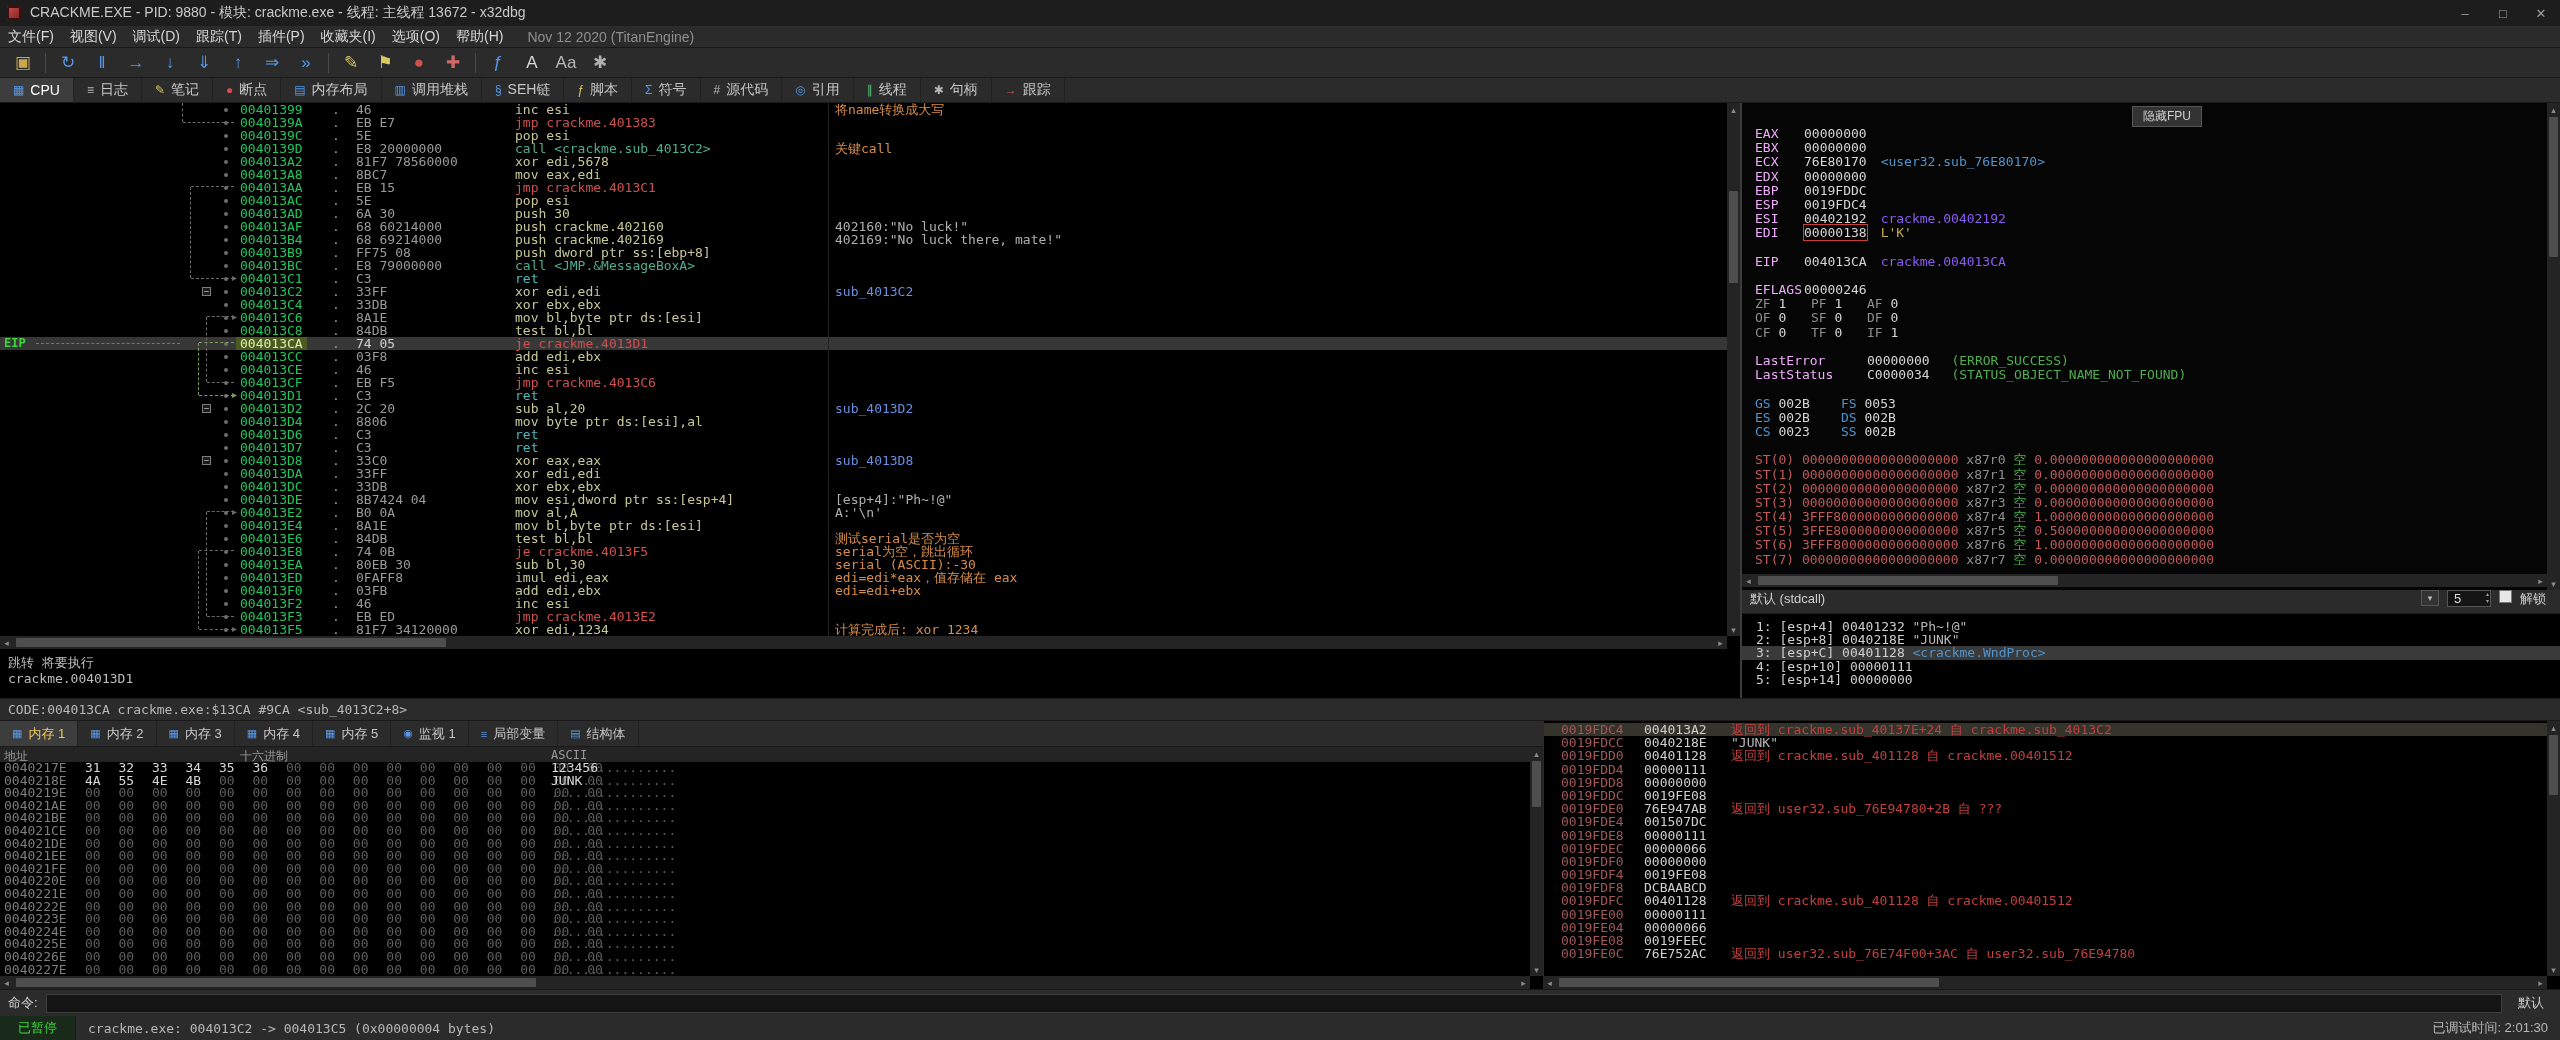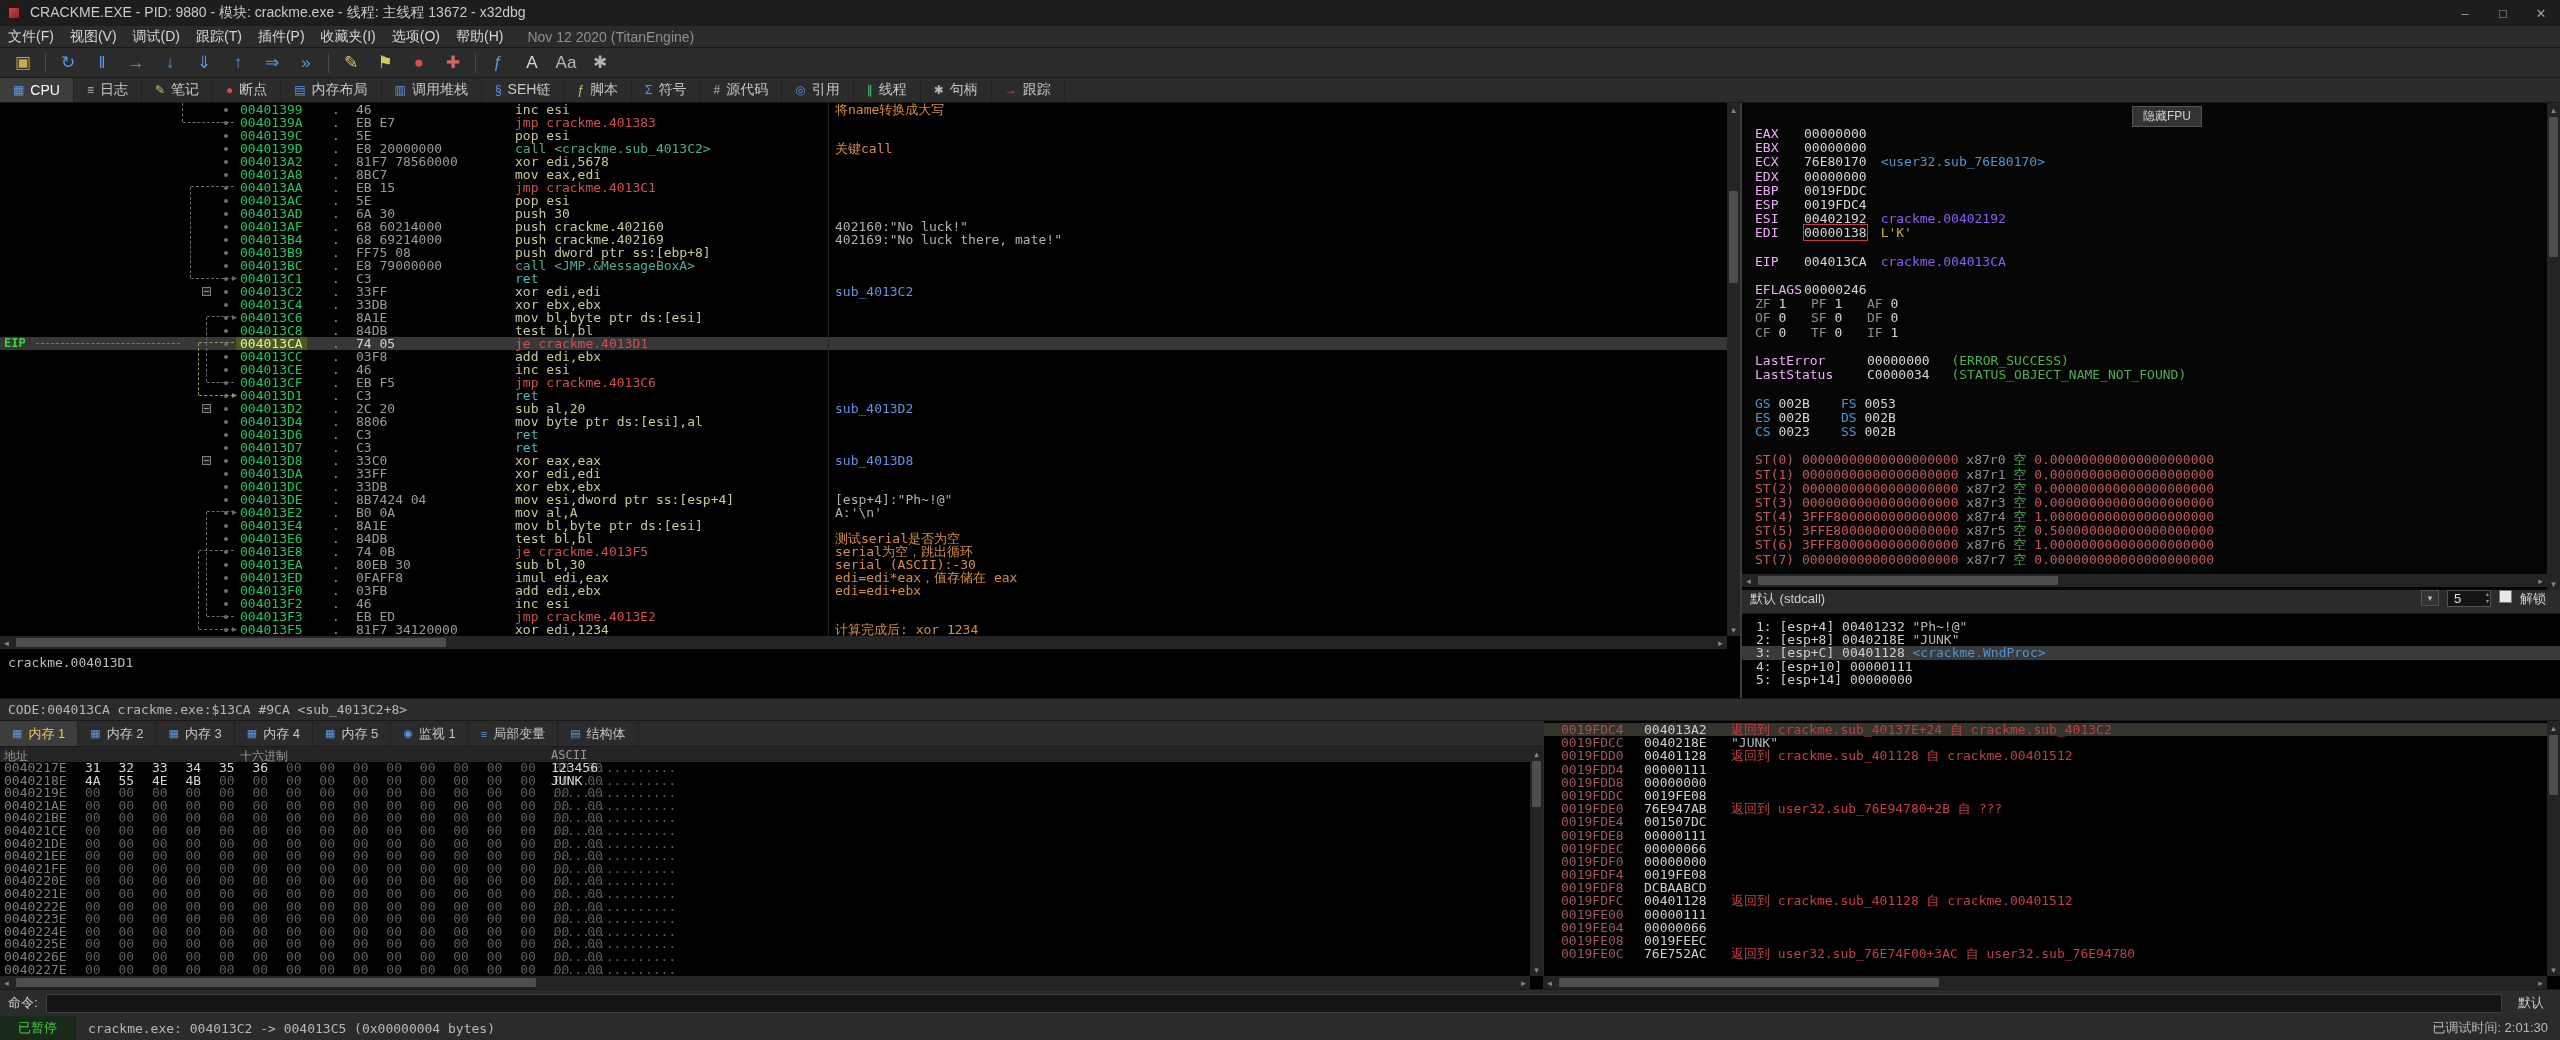--- a/index.html
+++ b/index.html
@@ -343,20 +343,21 @@
           <i>▾</i>
         </span>
     </span>
     <span class="chk"></span>
     <span>解锁</span>
   </div>
   <div class="args-rows"><div class="arow"><span>1: [esp+4] 00401232 </span><span class="ax-str">"Ph~!@"</span></div><div class="arow"><span>2: [esp+8] 0040218E </span><span class="ax-str">"JUNK"</span></div><div class="arow sel"><span>3: [esp+C] 00401128 </span><span class="ax-sym">&lt;crackme.WndProc&gt;</span></div><div class="arow"><span>4: [esp+10] 00000111</span></div><div class="arow"><span>5: [esp+14] 00000000</span></div></div>
 </div>
 
 <div class="infobox">
+  <div>跳转 将要执行</div>
   <div>crackme.004013D1</div>
 </div>
 
 <div class="codebar">
   <span>CODE:004013CA crackme.exe:$13CA #9CA &lt;sub_4013C2+8&gt;</span>
 </div>
 
 <div class="dump">
   <div class="dump-tabs">
       <div class="dtab active">

